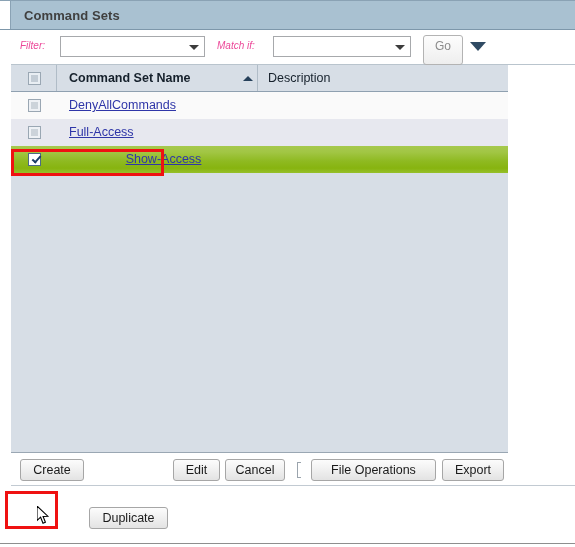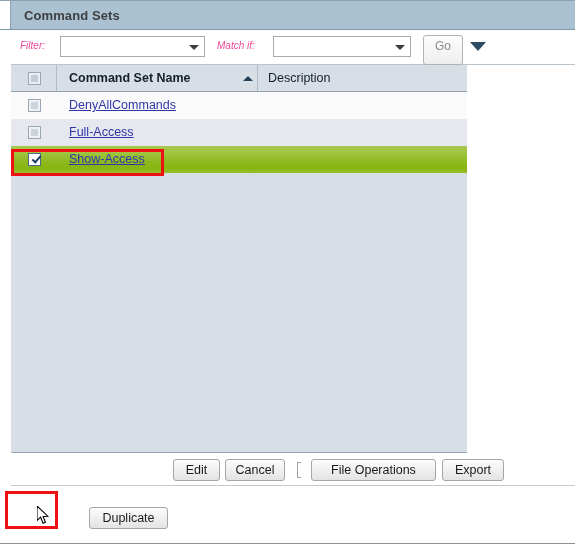--- a/index.html
+++ b/index.html
@@ -123,21 +123,21 @@
     width: 0; height: 0;
     border-left: 8px solid transparent;
     border-right: 8px solid transparent;
     border-top: 9px solid #2f4a63;
   }
 
   
   .table {
     position: absolute;
     left: 11px; top: 65px;
-    width: 456px;
+    width: 497px;
     height: 388px;
     background: #d7dee6;
     border-bottom: 1px solid #9aa7b3;
     box-sizing: border-box;
     overflow: hidden;
   }
   .thead {
     position: relative;
     height: 27px;
     background: #d7dee6;
@@ -248,20 +248,21 @@
     text-decoration: underline;
     font-size: 12.5px;
     cursor: pointer;
   }
 
   #row-0 { background: #fafafa; }
   #row-1 { background: #e7e8ef; }
   #row-2 {
     background: linear-gradient(to bottom,
       #a6c94d 0%, #a2c645 22%, #8fba22 55%, #87b40f 82%, #96c02a 100%);
+    text-align: center;
   }
   #row-2 .link { color: #2f36a8; }
 
   .table-empty {
     background: #d7dee6;
     height: 280px;
   }
 
   
   .redbox-row {
@@ -431,20 +432,21 @@
       </div>
       <div class="cell-desc"></div>
     </div>
 
     <div class="table-empty"></div>
   </div>
 
   <div class="redbox-row"></div>
 
   <div class="toolbar" id="toolbar-primary">
+    <div class="btn" id="btn-create">Create</div>
     <div class="btn" id="btn-duplicate">Duplicate</div>
     <div class="btn" id="btn-edit">Edit</div>
     <div class="btn" id="btn-delete">Cancel</div>
     <div class="sep"></div>
     <div class="btn" id="btn-fileops">File Operations</div>
     <div class="btn" id="btn-export">Export</div>
   </div>
 
 
   <div class="redbox-ok"></div>

